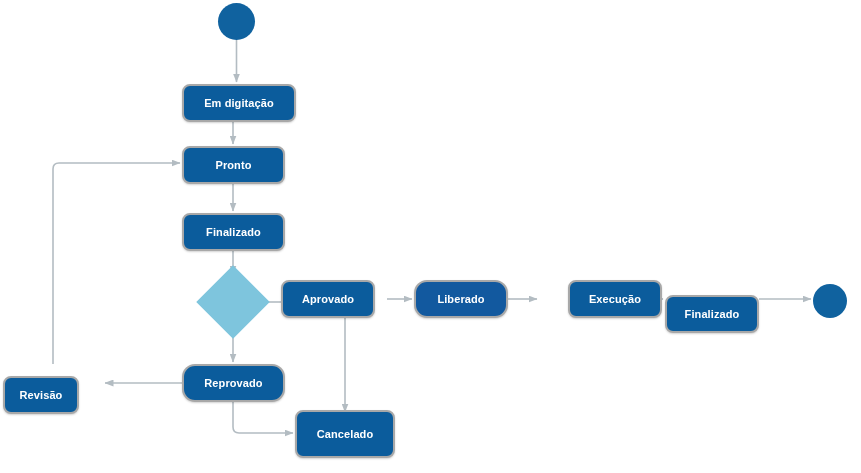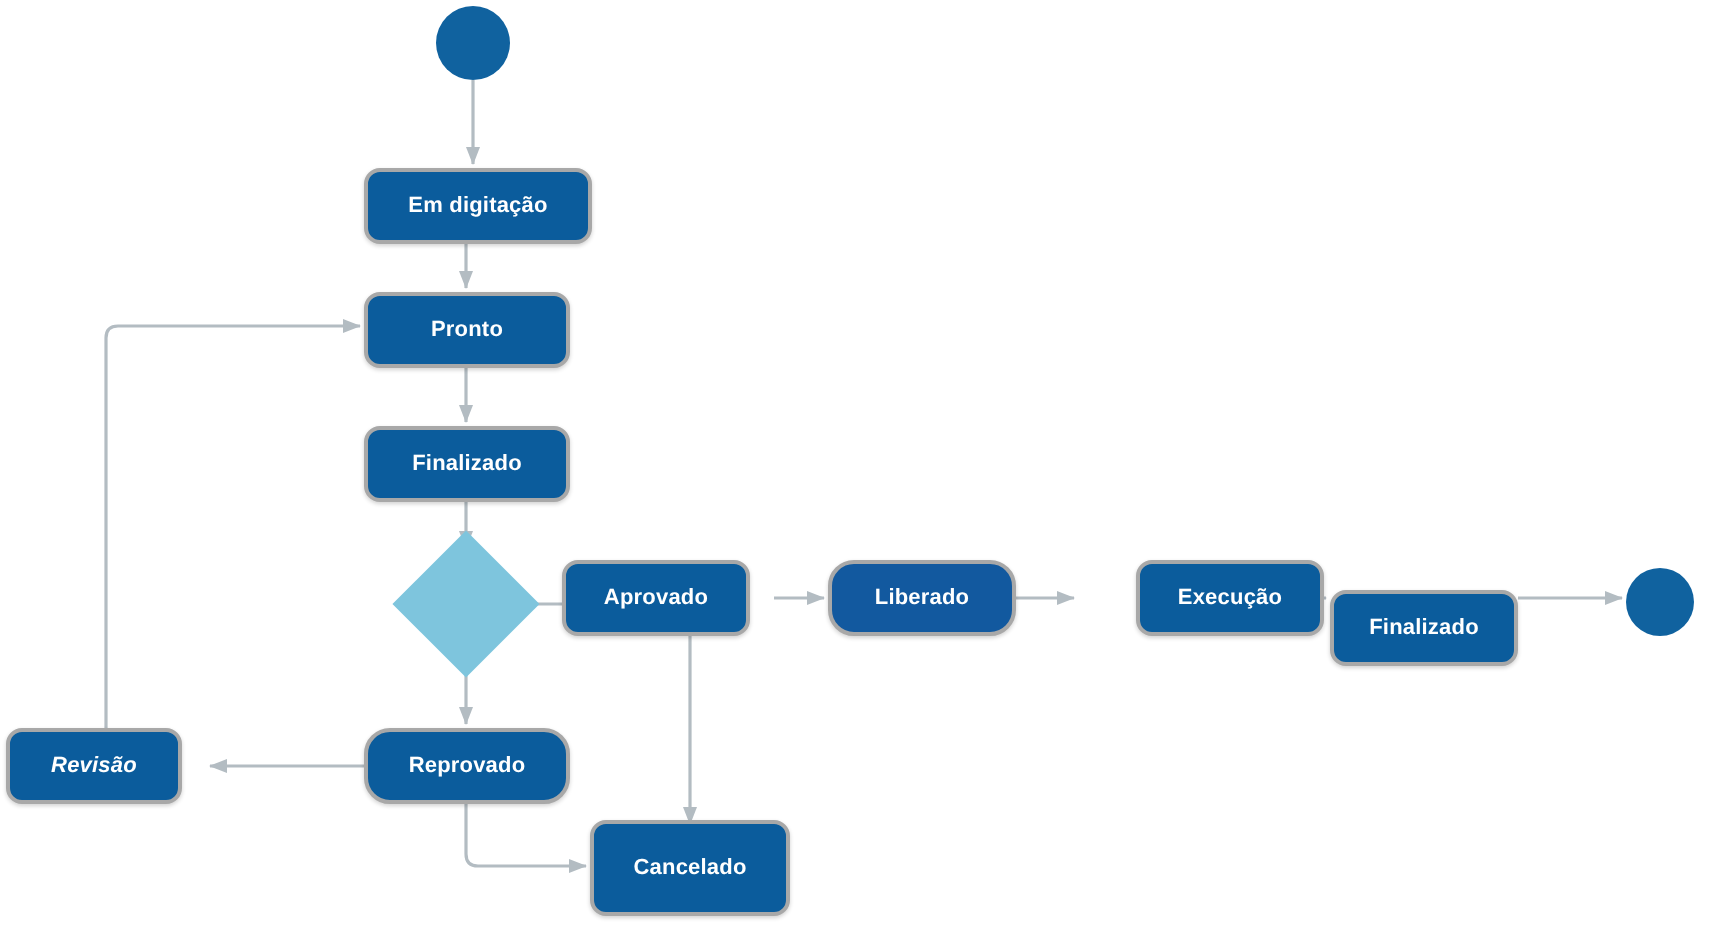--- a/index.html
+++ b/index.html
@@ -108,21 +108,21 @@
       <div class="node-box" style="left: 568px; top: 280px; width: 94px; height: 38px;">
         <span>Execução</span>
       </div>
       <div class="node-box" style="left: 665px; top: 295px; width: 94px; height: 38px;">
         <span>Finalizado</span>
       </div>
       <div class="node-circle" style="left: 813px; top: 284px; width: 34px; height: 34px;"></div>
       <div class="node-box" style="left: 182px; top: 364px; width: 103px; height: 38px; border-radius: 13px;">
         <span>Reprovado</span>
       </div>
-      <div class="node-box" style="left: 3px; top: 364px; width: 88px; height: 38px; font-style: italic;">
+      <div class="node-box" style="left: 3px; top: 376px; width: 76px; height: 38px;">
         <span>Revisão</span>
       </div>
       <div class="node-box" style="left: 295px; top: 410px; width: 100px; height: 48px;">
         <span>Cancelado</span>
       </div>
     </div>
 
 </div>
 
 </body></html>

